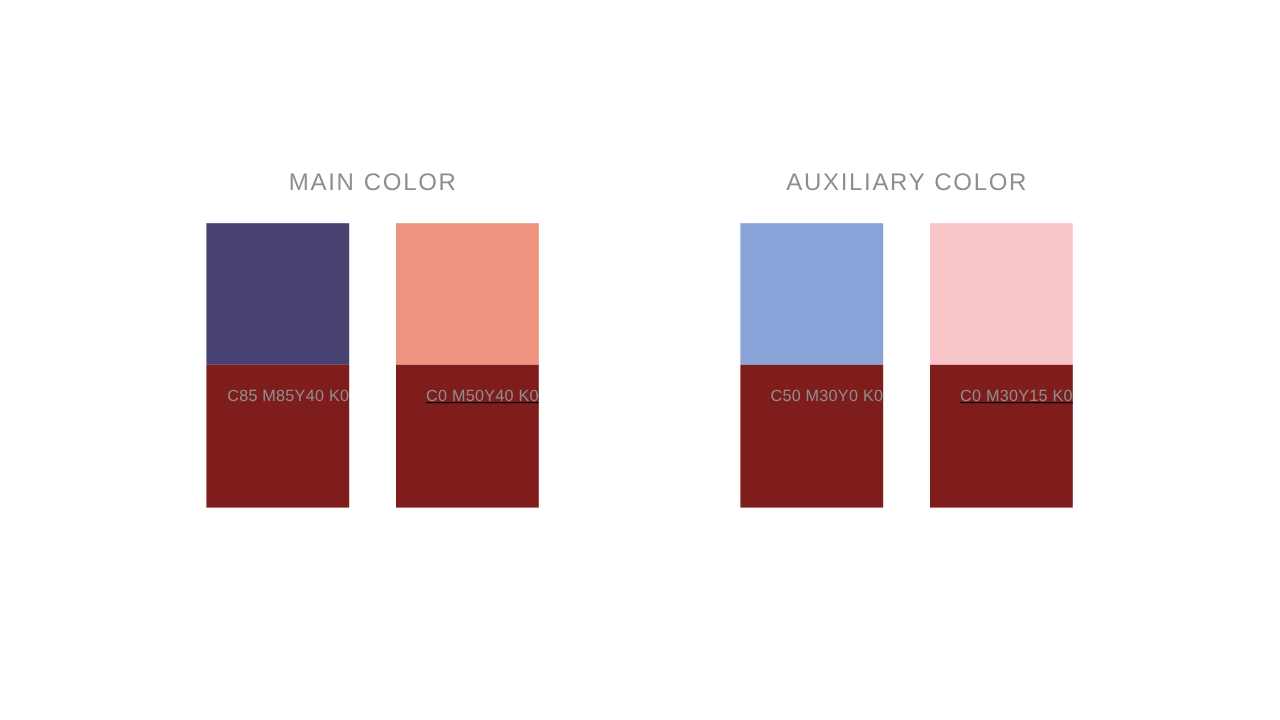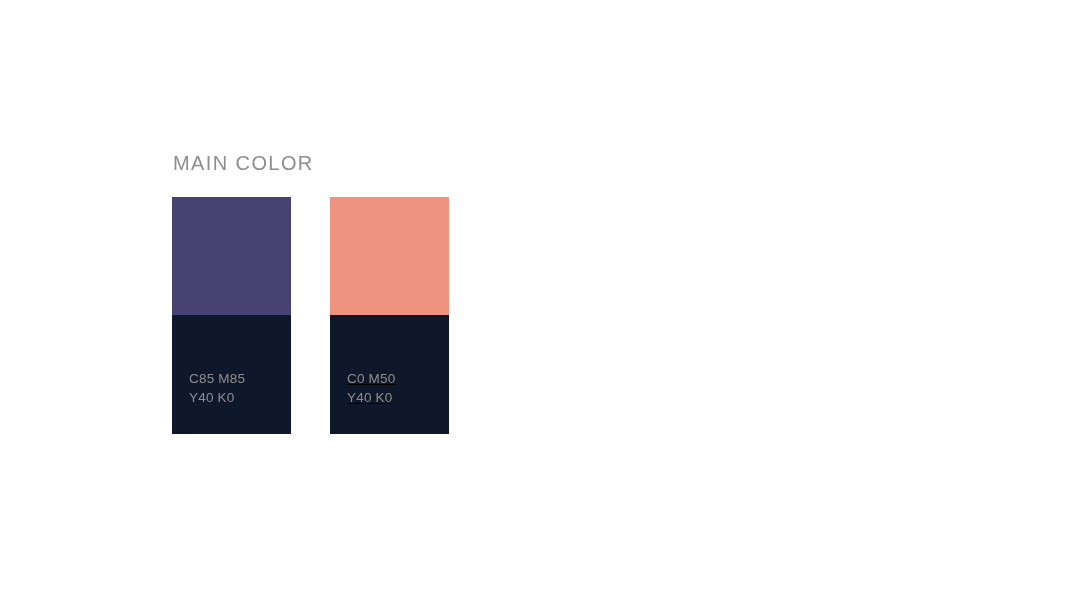--- a/index.html
+++ b/index.html
@@ -18,21 +18,22 @@
   .board {
     position: absolute;
     left: 0;
     top: 0;
     width: 1067px;
     height: 600px;
   }
 
   .group {
     position: absolute;
-    top: 151px;
+    top: 140px;
+    text-align: center;
   }
   .group-main { left: 172px; }
   .group-aux  { left: 617px; }
 
   .group-title {
     font-size: 20px;
     font-weight: 400;
     color: #8e8e8e;
     letter-spacing: 1.4px;
     line-height: 24px;
@@ -57,25 +58,24 @@
   }
 
   .swatch-chip {
     width: 119px;
     height: 118px;
   }
 
   .swatch-caption {
     width: 119px;
     height: 119px;
-    background: #0f172a;
+    background: #7f1d1d;
     box-sizing: border-box;
     padding: 16px 0 27px 17px;
     display: flex;
-    flex-direction: column;
     justify-content: flex-end;
   }
 
   .caption-line {
     font-size: 13.5px;
     color: #8e8e8e;
     line-height: 19px;
     letter-spacing: 0.2px;
     white-space: nowrap;
   }
@@ -101,14 +101,36 @@
         <div class="swatch-chip" style="background:#ee9380;"></div>
         <div class="swatch-caption">
           <span class="caption-line">C0 M50</span>
           <span class="caption-line">Y40 K0</span>
         </div>
       </div>
 
     </div>
   </section>
 
+  <section class="group group-aux">
+    <h2 class="group-title">AUXILIARY COLOR</h2>
+    <div class="swatch-row">
+
+      <div class="swatch">
+        <div class="swatch-chip" style="background:#89a3d9;"></div>
+        <div class="swatch-caption">
+          <span class="caption-line">C50 M30</span>
+          <span class="caption-line">Y0 K0</span>
+        </div>
+      </div>
+
+      <div class="swatch">
+        <div class="swatch-chip" style="background:#f8c6c8;"></div>
+        <div class="swatch-caption">
+          <span class="caption-line">C0 M30</span>
+          <span class="caption-line">Y15 K0</span>
+        </div>
+      </div>
+
+    </div>
+  </section>
 
 </div>
 
 </body></html>

